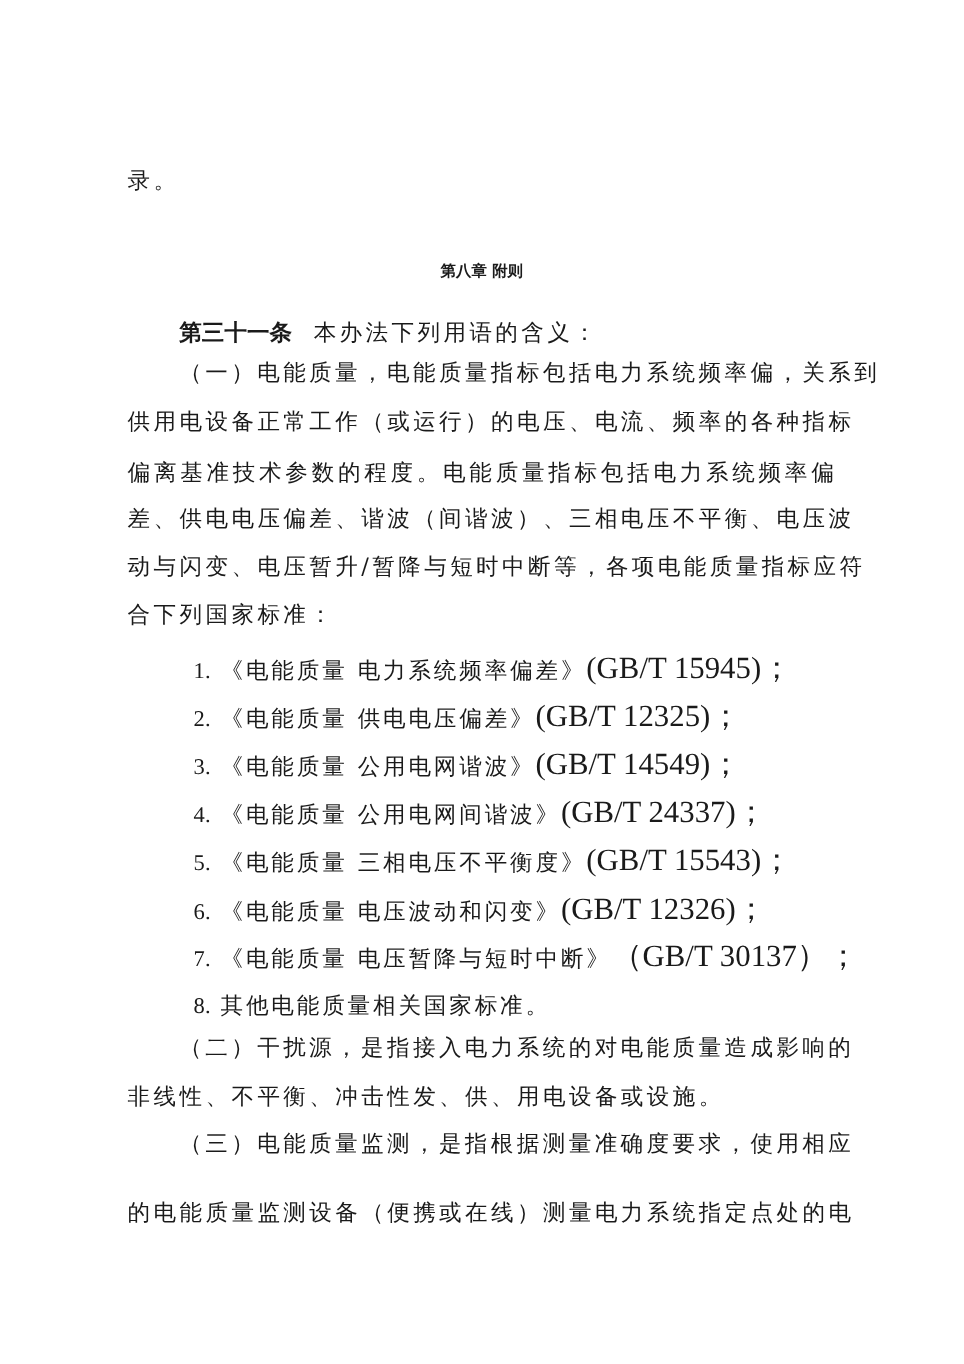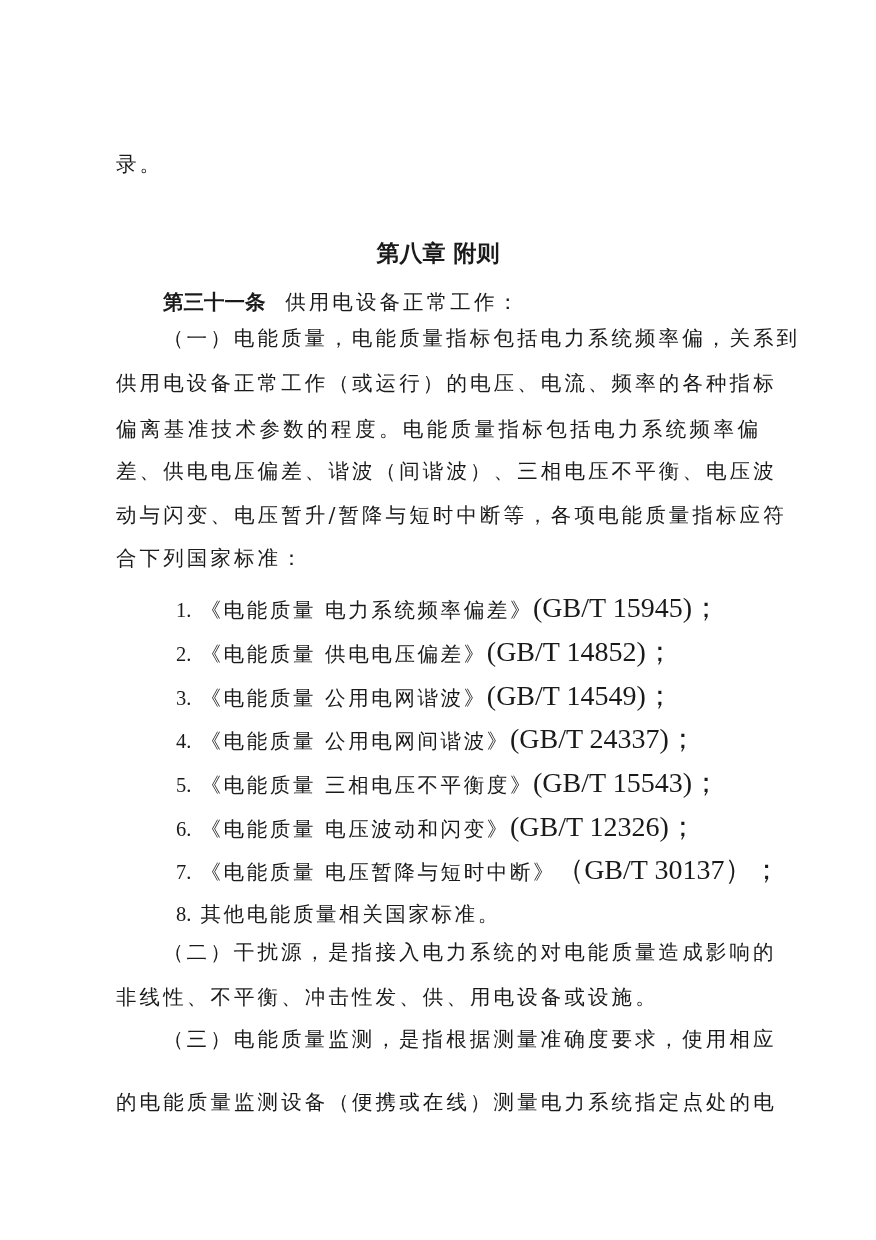--- a/index.html
+++ b/index.html
@@ -3,53 +3,53 @@
 <meta charset="utf-8">
 <style>
   html, body { margin:0; padding:0; background:#ffffff; }
   body { width:876px; height:1240px; position:relative; overflow:hidden;
          font-family:"DejaVu Serif", "Liberation Serif", serif; color:#1a1a1a; }
   .line { position:absolute; left:116px; width:645px; font-size:20.5px; line-height:24px;
           white-space:nowrap; letter-spacing:3.1px; }
   .just { text-align:justify; text-align-last:justify; }
   .bold { font-family:"DejaVu Sans", "Liberation Sans", sans-serif; font-weight:bold; letter-spacing:0; }
   .heading { position:absolute; left:0; width:876px; text-align:center; top:238px;
-             font-size:23px; font-family:"DejaVu Sans","Liberation Sans",sans-serif; font-weight:bold; }
+             font-size:14px; font-family:"DejaVu Sans","Liberation Sans",sans-serif; font-weight:bold; }
   .li { position:absolute; left:176px; font-size:20.5px; line-height:24px; white-space:nowrap; letter-spacing:2.6px; }
   .li .num, .li .code { font-family:"Liberation Serif", serif; letter-spacing:0; }
   .li .code { font-size:28px; }
 </style>
 </head>
 <body>
 
 <div>
 
   <div class="line" style="top:152px;">录。</div>
 
   <div class="heading">第八章  附则</div>
 
   <div class="line" style="top:290px; left:163px; width:auto;">
     <span class="bold">第三十一条</span>
-    <span style="margin-left:10px;">供用电设备正常工作：</span>
+    <span style="margin-left:10px;">本办法下列用语的含义：</span>
   </div>
 
   <div class="line just" style="top:326px; left:163px; width:598px;">（一）电能质量，电能质量指标包括电力系统频率偏，关系到</div>
   <div class="line just" style="top:371px;">供用电设备正常工作（或运行）的电压、电流、频率的各种指标</div>
   <div class="line just" style="top:401px;margin-top:16px;">偏离基准技术参数的程度。电能质量指标包括电力系统频率偏</div>
   <div class="line just" style="top:459px;">差、供电电压偏差、谐波（间谐波）、三相电压不平衡、电压波</div>
   <div class="line just" style="top:503px;">动与闪变、电压暂升/暂降与短时中断等，各项电能质量指标应符</div>
   <div class="line" style="top:546px;">合下列国家标准：</div>
 
   <div class="li" style="top:596px;">
     <span class="num">1.</span>
     <span>《电能质量  电力系统频率偏差》</span><span class="code">(GB/T 15945)；</span>
   </div>
   <div class="li" style="top:640px;">
     <span class="num">2.</span>
-    <span>《电能质量  供电电压偏差》</span><span class="code">(GB/T 14852)；</span>
+    <span>《电能质量  供电电压偏差》</span><span class="code">(GB/T 12325)；</span>
   </div>
   <div class="li" style="top:684px;">
     <span class="num">3.</span>
     <span>《电能质量  公用电网谐波》</span><span class="code">(GB/T 14549)；</span>
   </div>
   <div class="li" style="top:727px;">
     <span class="num">4.</span>
     <span>《电能质量  公用电网间谐波》</span><span class="code">(GB/T 24337)；</span>
   </div>
   <div class="li" style="top:771px;">

